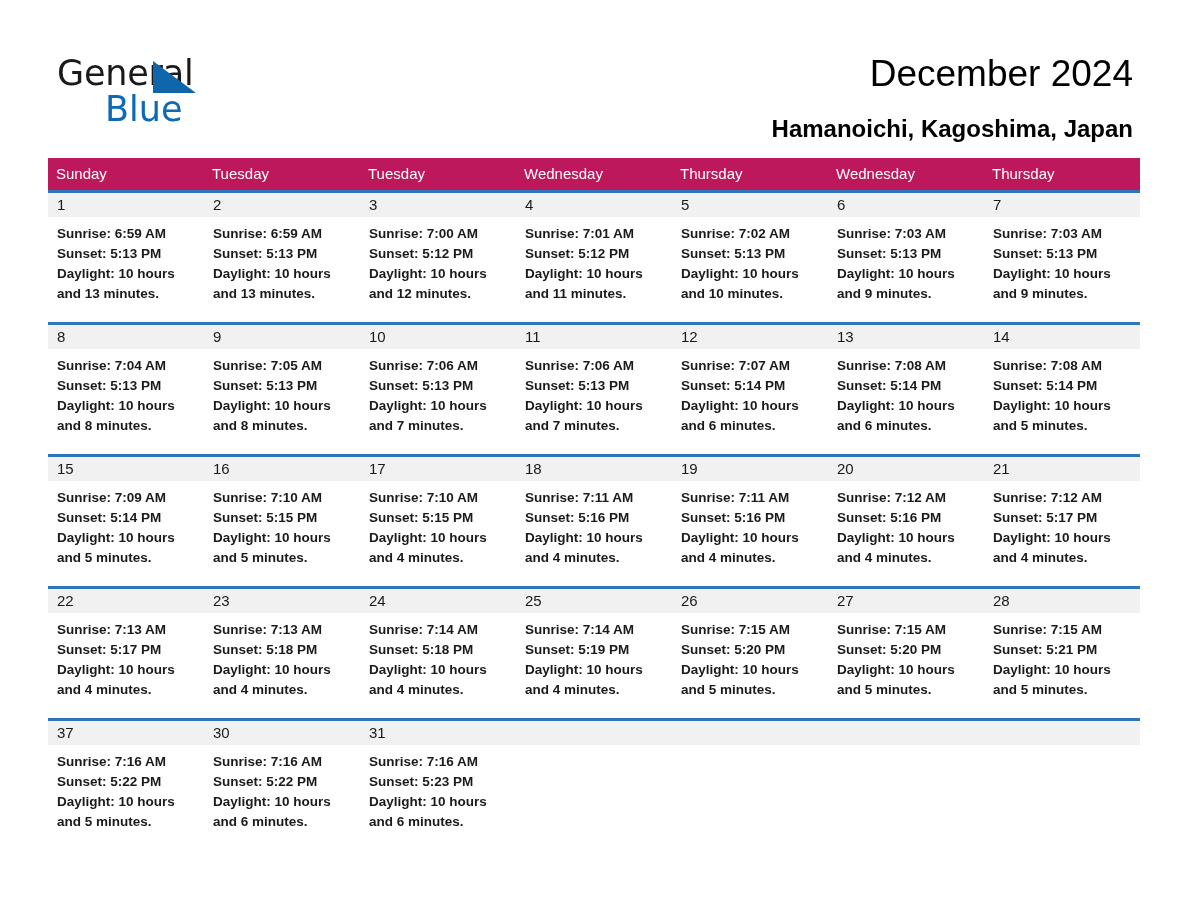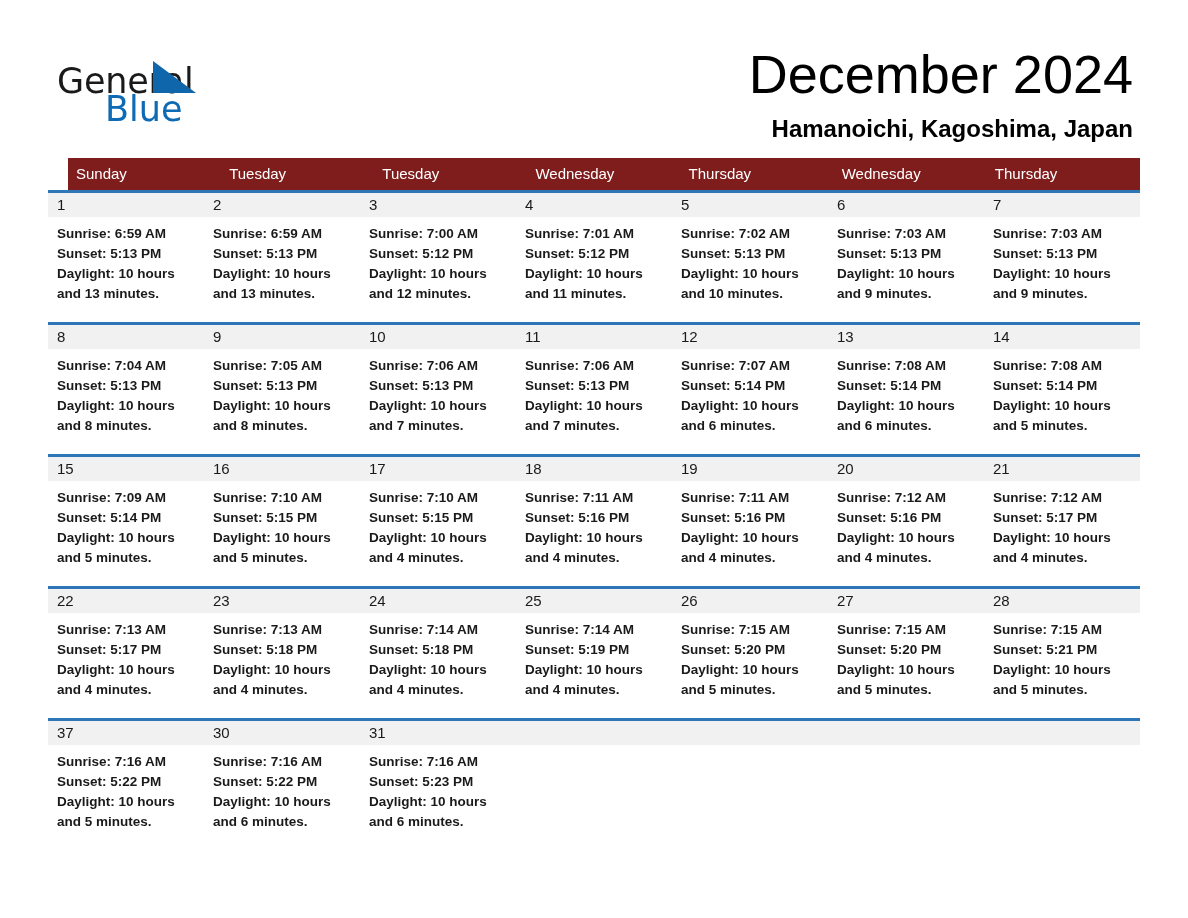--- a/index.html
+++ b/index.html
@@ -40,21 +40,20 @@
   .logo-general {
     position: absolute;
     left: 0;
     top: 0;
     font-size: 35px;
     line-height: 40px;
     color: #1a1a1a;
     letter-spacing: -0.2px;
     font-family: "DejaVu Sans", sans-serif;
     font-weight: 400;
-    margin-top: 8px;
   }
   .logo-tri {
     position: absolute;
     left: 96px;
     top: 8px;
     width: 0;
     height: 0;
     border-left: 43px solid #1066ab;
     border-top: 32px solid transparent;
   }
@@ -65,21 +64,21 @@
     font-size: 35px;
     line-height: 40px;
     color: #0d6ab5;
     font-family: "DejaVu Sans", sans-serif;
     font-weight: 400;
   }
   .title {
     position: absolute;
     right: 55px;
     top: 48px;
-    font-size: 54px;
+    font-size: 37px;
     line-height: 52px;
     color: #000000;
     text-align: center;
     white-space: nowrap;
     font-weight: 400;
   }
   .subtitle {
     position: absolute;
     right: 55px;
     top: 114px;
@@ -93,23 +92,22 @@
 
   
   .calendar {
     position: absolute;
     left: 48px;
     top: 158px;
     width: 1092px;
   }
   .weekday-row {
     display: flex;
-    background: #7f1d1d;
+    background: #be185d;
     height: 32px;
-    margin-left: 20px;
   }
   .weekday {
     flex: 1 1 0;
     color: #ffffff;
     font-size: 15px;
     line-height: 32px;
     padding-left: 8px;
     box-sizing: border-box;
     white-space: nowrap;
   }

